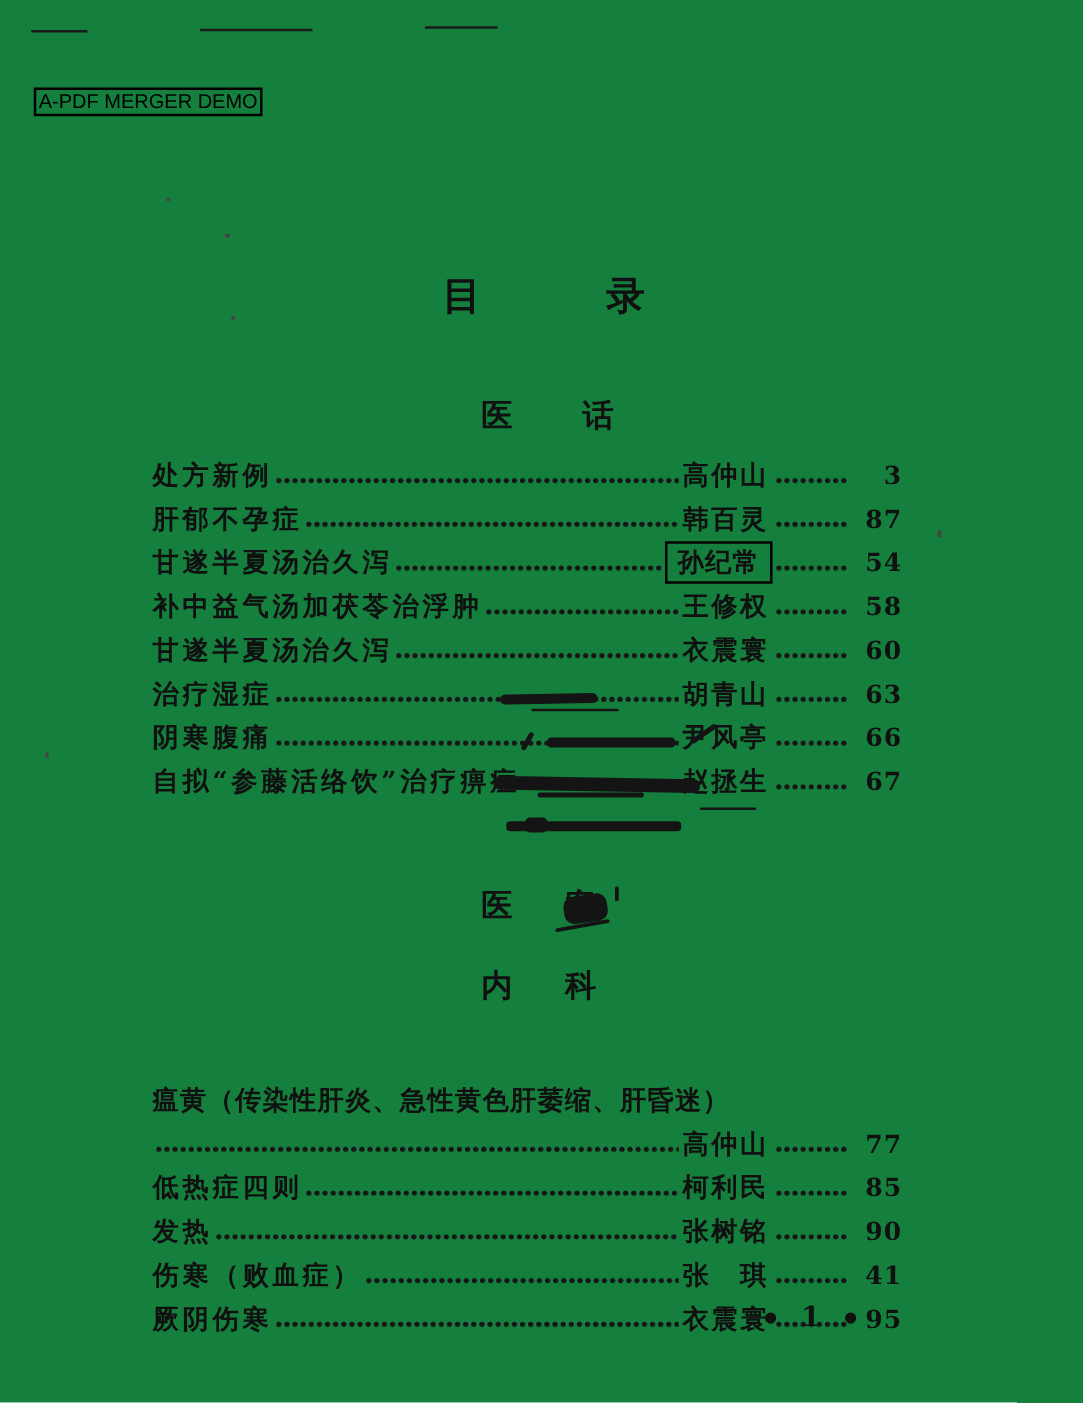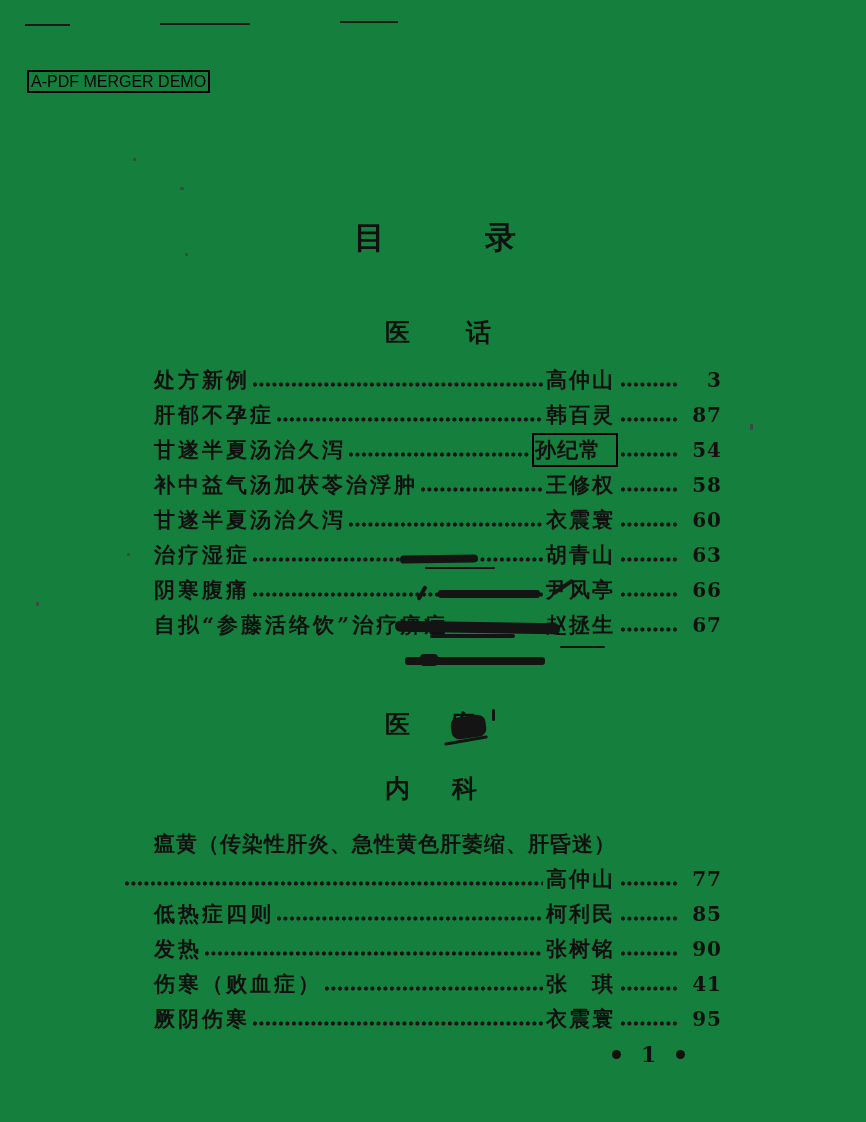--- a/index.html
+++ b/index.html
@@ -21,28 +21,28 @@
 
   
   .sec-heading{position:absolute;display:flex;font-size:25px;line-height:26px;font-weight:700;}
   .gap-lg{gap:56px;}
   .gap-md{gap:42px;}
   .rel{position:relative;}
 
   
   .rows{position:absolute;left:122px;width:600px;}
   .row{display:flex;align-items:center;height:35px;font-weight:700;font-size:21px;}
-  .row .title{letter-spacing:3px;white-space:nowrap;margin-left:32px;}
+  .row .title{letter-spacing:3px;white-space:nowrap;}
   .row.title-only .title{letter-spacing:1px;}
   .leader{flex:1 1 auto;height:5px;margin:9px 3px 0 3px;
           background-image:radial-gradient(circle at 2px 2.5px,#151515 1.9px,transparent 2.3px);
           background-size:6.5px 5px;background-repeat:repeat-x;}
   .leader2{flex:0 0 58px;}
   .author{flex:0 0 72px;white-space:nowrap;letter-spacing:2px;}
-  .author.boxed{flex:0 0 80px;border:2px solid #000;padding:1px 1px;letter-spacing:1px;}
+  .author.boxed{flex:0 0 80px;border:2px solid #000;padding:1px 1px;text-align:center;letter-spacing:1px;}
   .pagenum{flex:0 0 40px;text-align:right;font-size:20px;letter-spacing:1px;}
 
   
   .smudge{position:absolute;background:#141414;border-radius:4px;}
 
   
   .folio{position:absolute;left:612px;top:1042px;display:flex;align-items:center;gap:20px;}
   .folio .dot{width:9px;height:9px;background:#111;border-radius:50%;}
   .folio .num{font-size:22px;font-weight:700;line-height:24px;}
 </style>
@@ -143,21 +143,21 @@
   </div>
   <div class="smudge" style="left:451px;top:716px;width:35px;height:22px;border-radius:8px;transform:rotate(-8deg);"></div>
   <div class="smudge" style="left:444px;top:739px;width:44px;height:3px;transform:rotate(-10deg);"></div>
   <div class="smudge" style="left:492px;top:709px;width:3px;height:12px;"></div>
 
   <div class="sec-heading gap-md" style="left:385px;top:776px;">
     <span>内</span>
     <span>科</span>
   </div>
 
-  <div class="rows" style="top:826px;" id="rows2">
+  <div class="rows" style="top:862px;" id="rows2">
       <div class="row title-only">
         <span class="title">瘟黄（传染性肝炎、急性黄色肝萎缩、肝昏迷）</span>
       </div>
       <div class="row">
         <div class="leader"></div>
         <span class="author">高仲山</span>
         <div class="leader leader2"></div>
         <span class="pagenum">77</span>
       </div>
       <div class="row">

